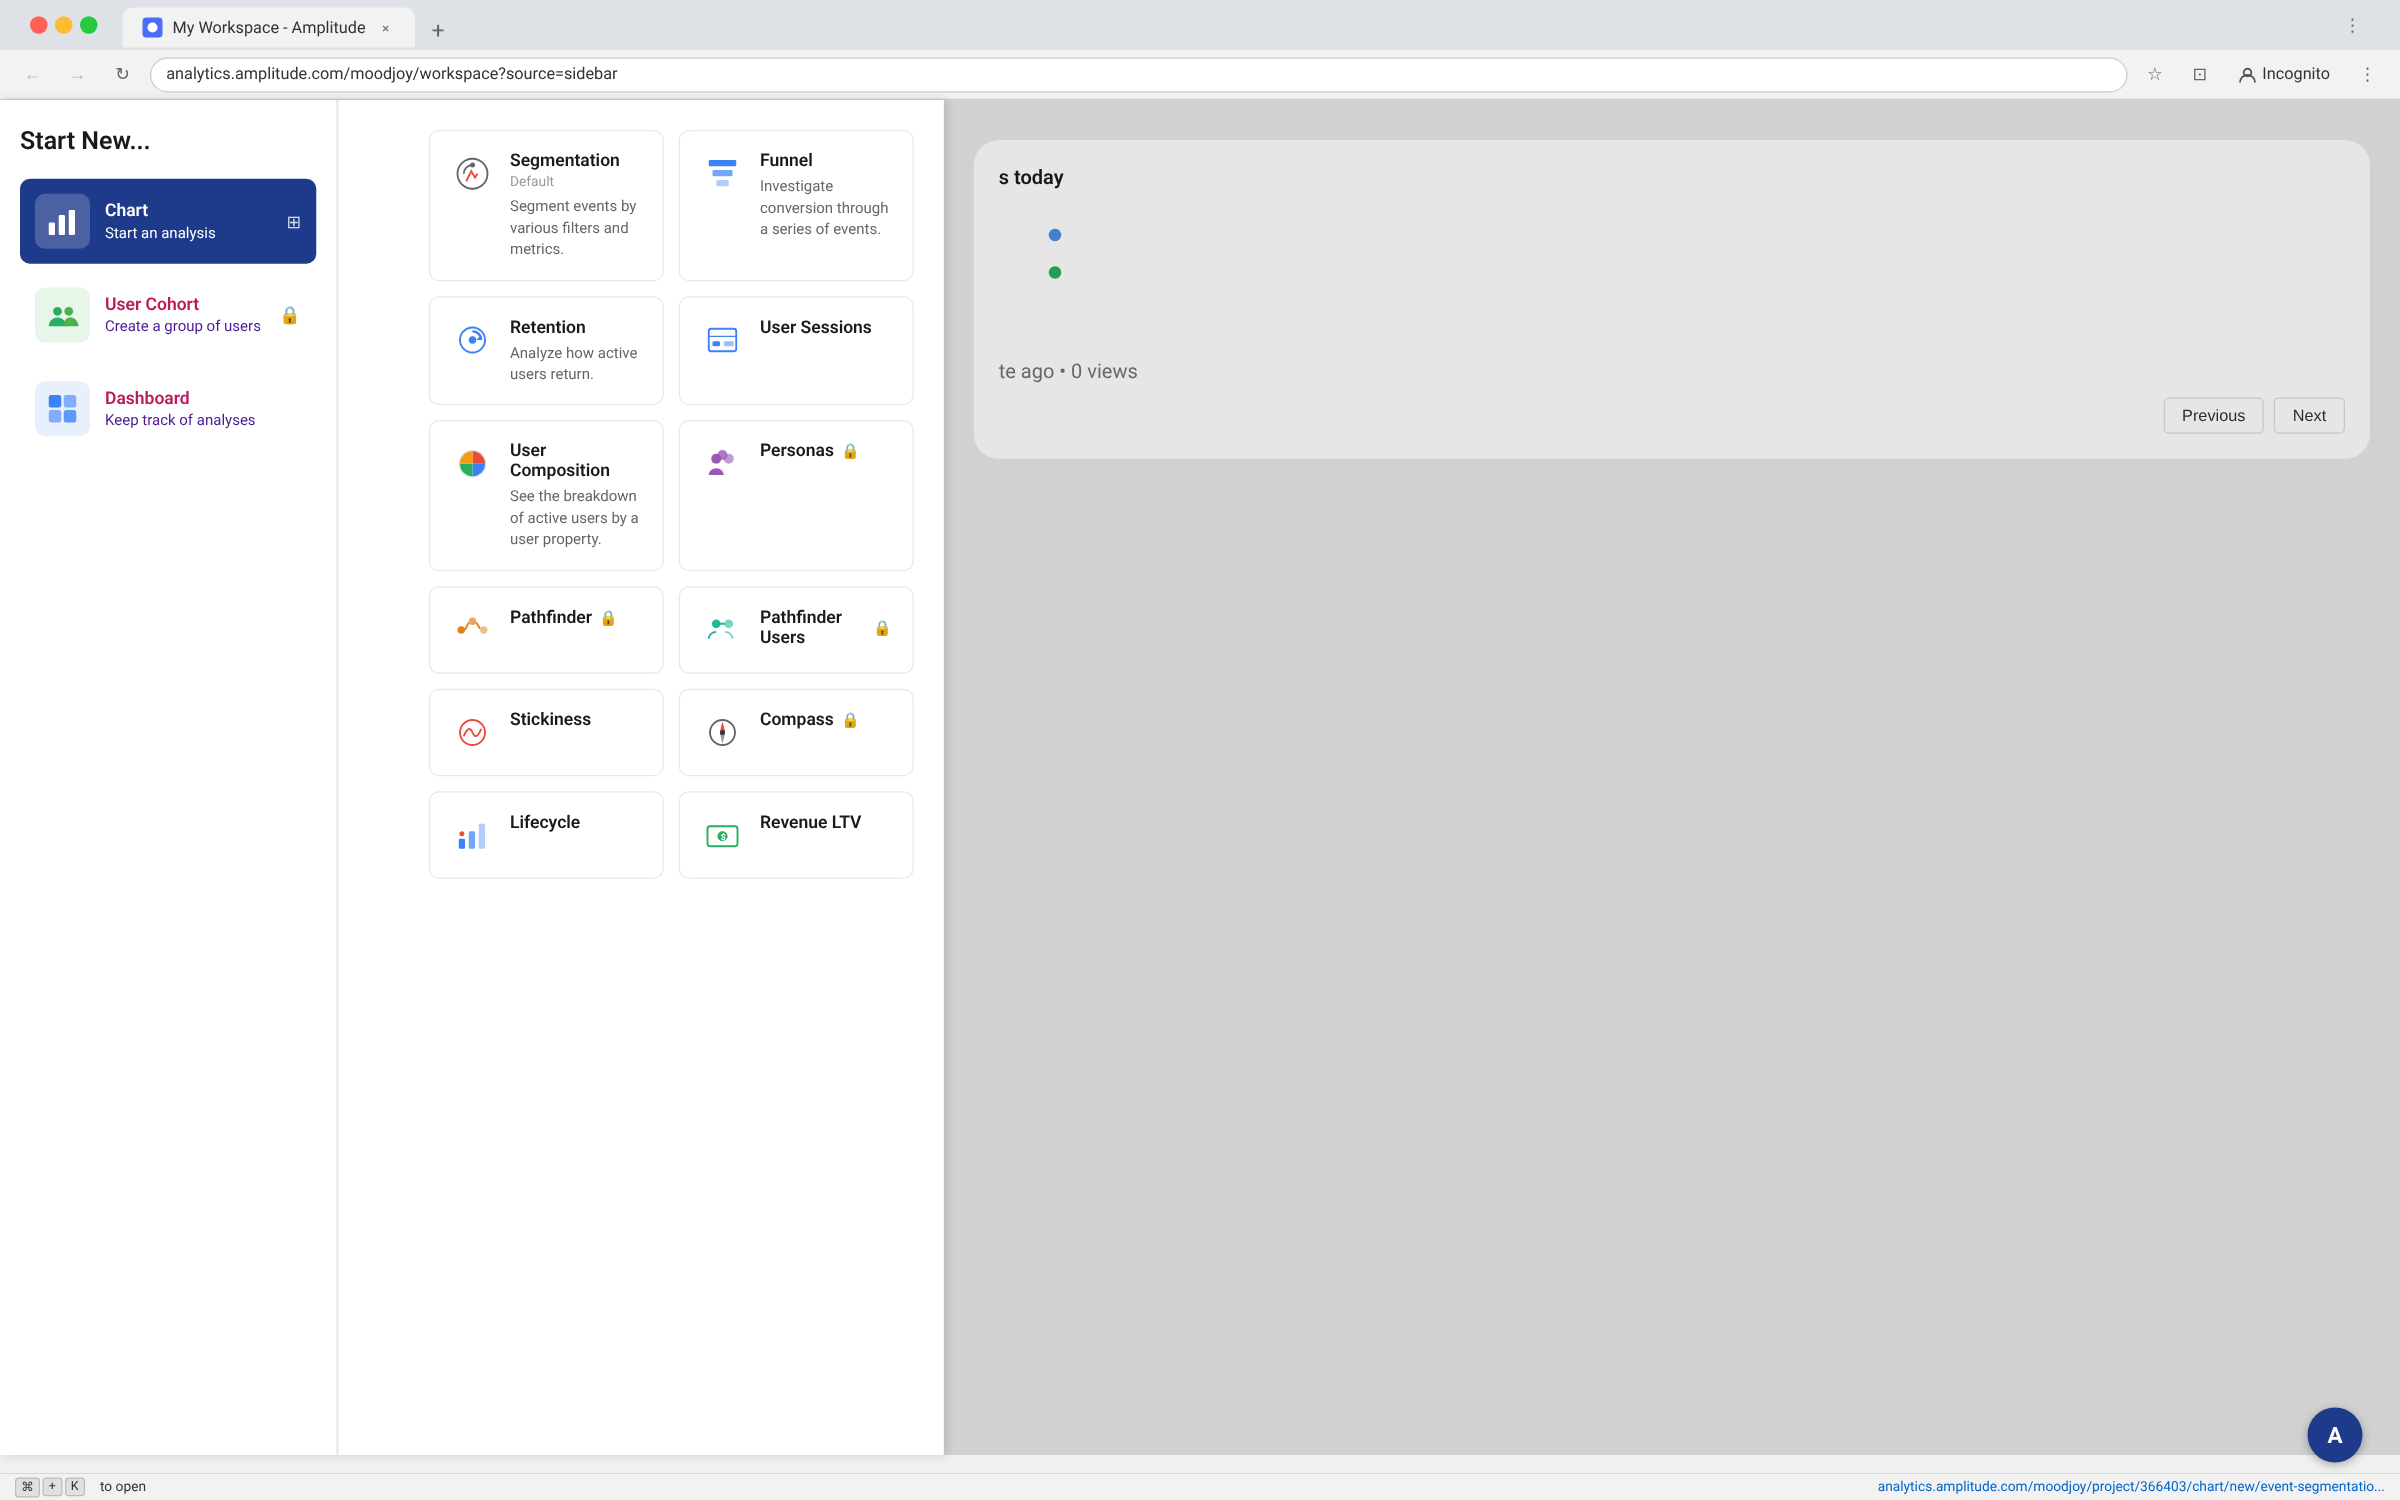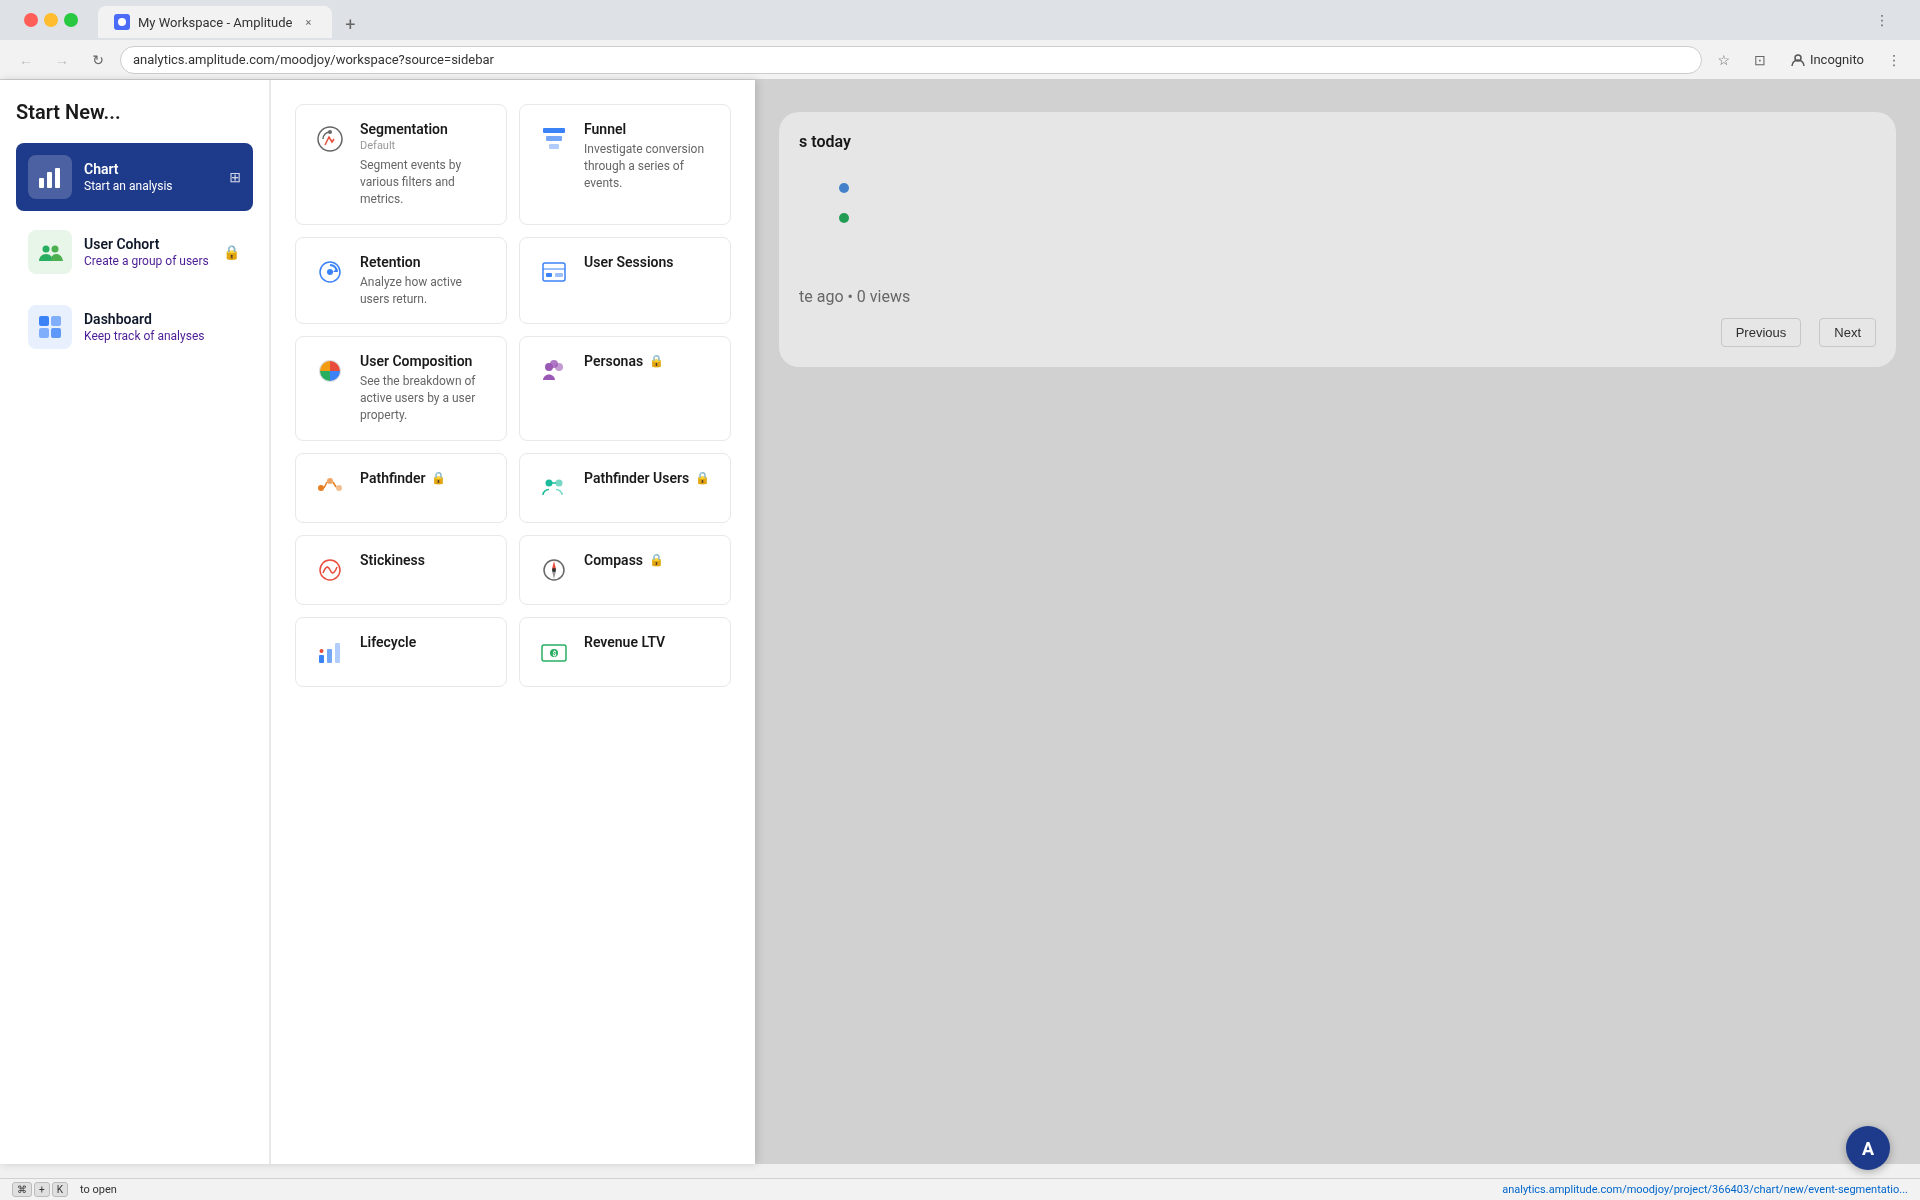--- a/index.html
+++ b/index.html
@@ -238,37 +238,38 @@
     .left-item-text p {
       font-size: 12px;
       margin-top: 2px;
     }
 
     .left-item.active .left-item-text h3,
     .left-item.active .left-item-text p {
       color: white;
     }
 
-    .left-item:not(.active) .left-item-text h3 { color: #0f172a; }
+    .left-item:not(.active) .left-item-text h3 { color: #be185d; }
     .left-item:not(.active) .left-item-text p { color: #4c1d95; }
 
     .left-item-badge {
       position: absolute;
       right: 12px;
       font-size: 14px;
       color: #666;
     }
 
     .left-item.active .left-item-badge { color: rgba(255,255,255,0.8); }
 
     
     .right-panel {
       flex: 1;
       padding: 24px;
       overflow-y: auto;
+      margin-left: 48px;
     }
 
     .grid-section {
       display: grid;
       grid-template-columns: 1fr 1fr;
       gap: 12px;
     }
 
     .grid-item {
       border: 1px solid #e8e8e8;
@@ -369,21 +370,20 @@
     }
 
     .pg-btn {
       padding: 6px 14px;
       border: 1px solid #ddd;
       border-radius: 4px;
       background: white;
       font-size: 13px;
       cursor: pointer;
       color: #333;
-      margin-left: 10px;
     }
   </style>
 </head>
 <body>
 
 <div class="browser-chrome">
 
   <div class="title-bar">
     <div class="traffic-lights">
       <div class="traffic-light red"></div>

